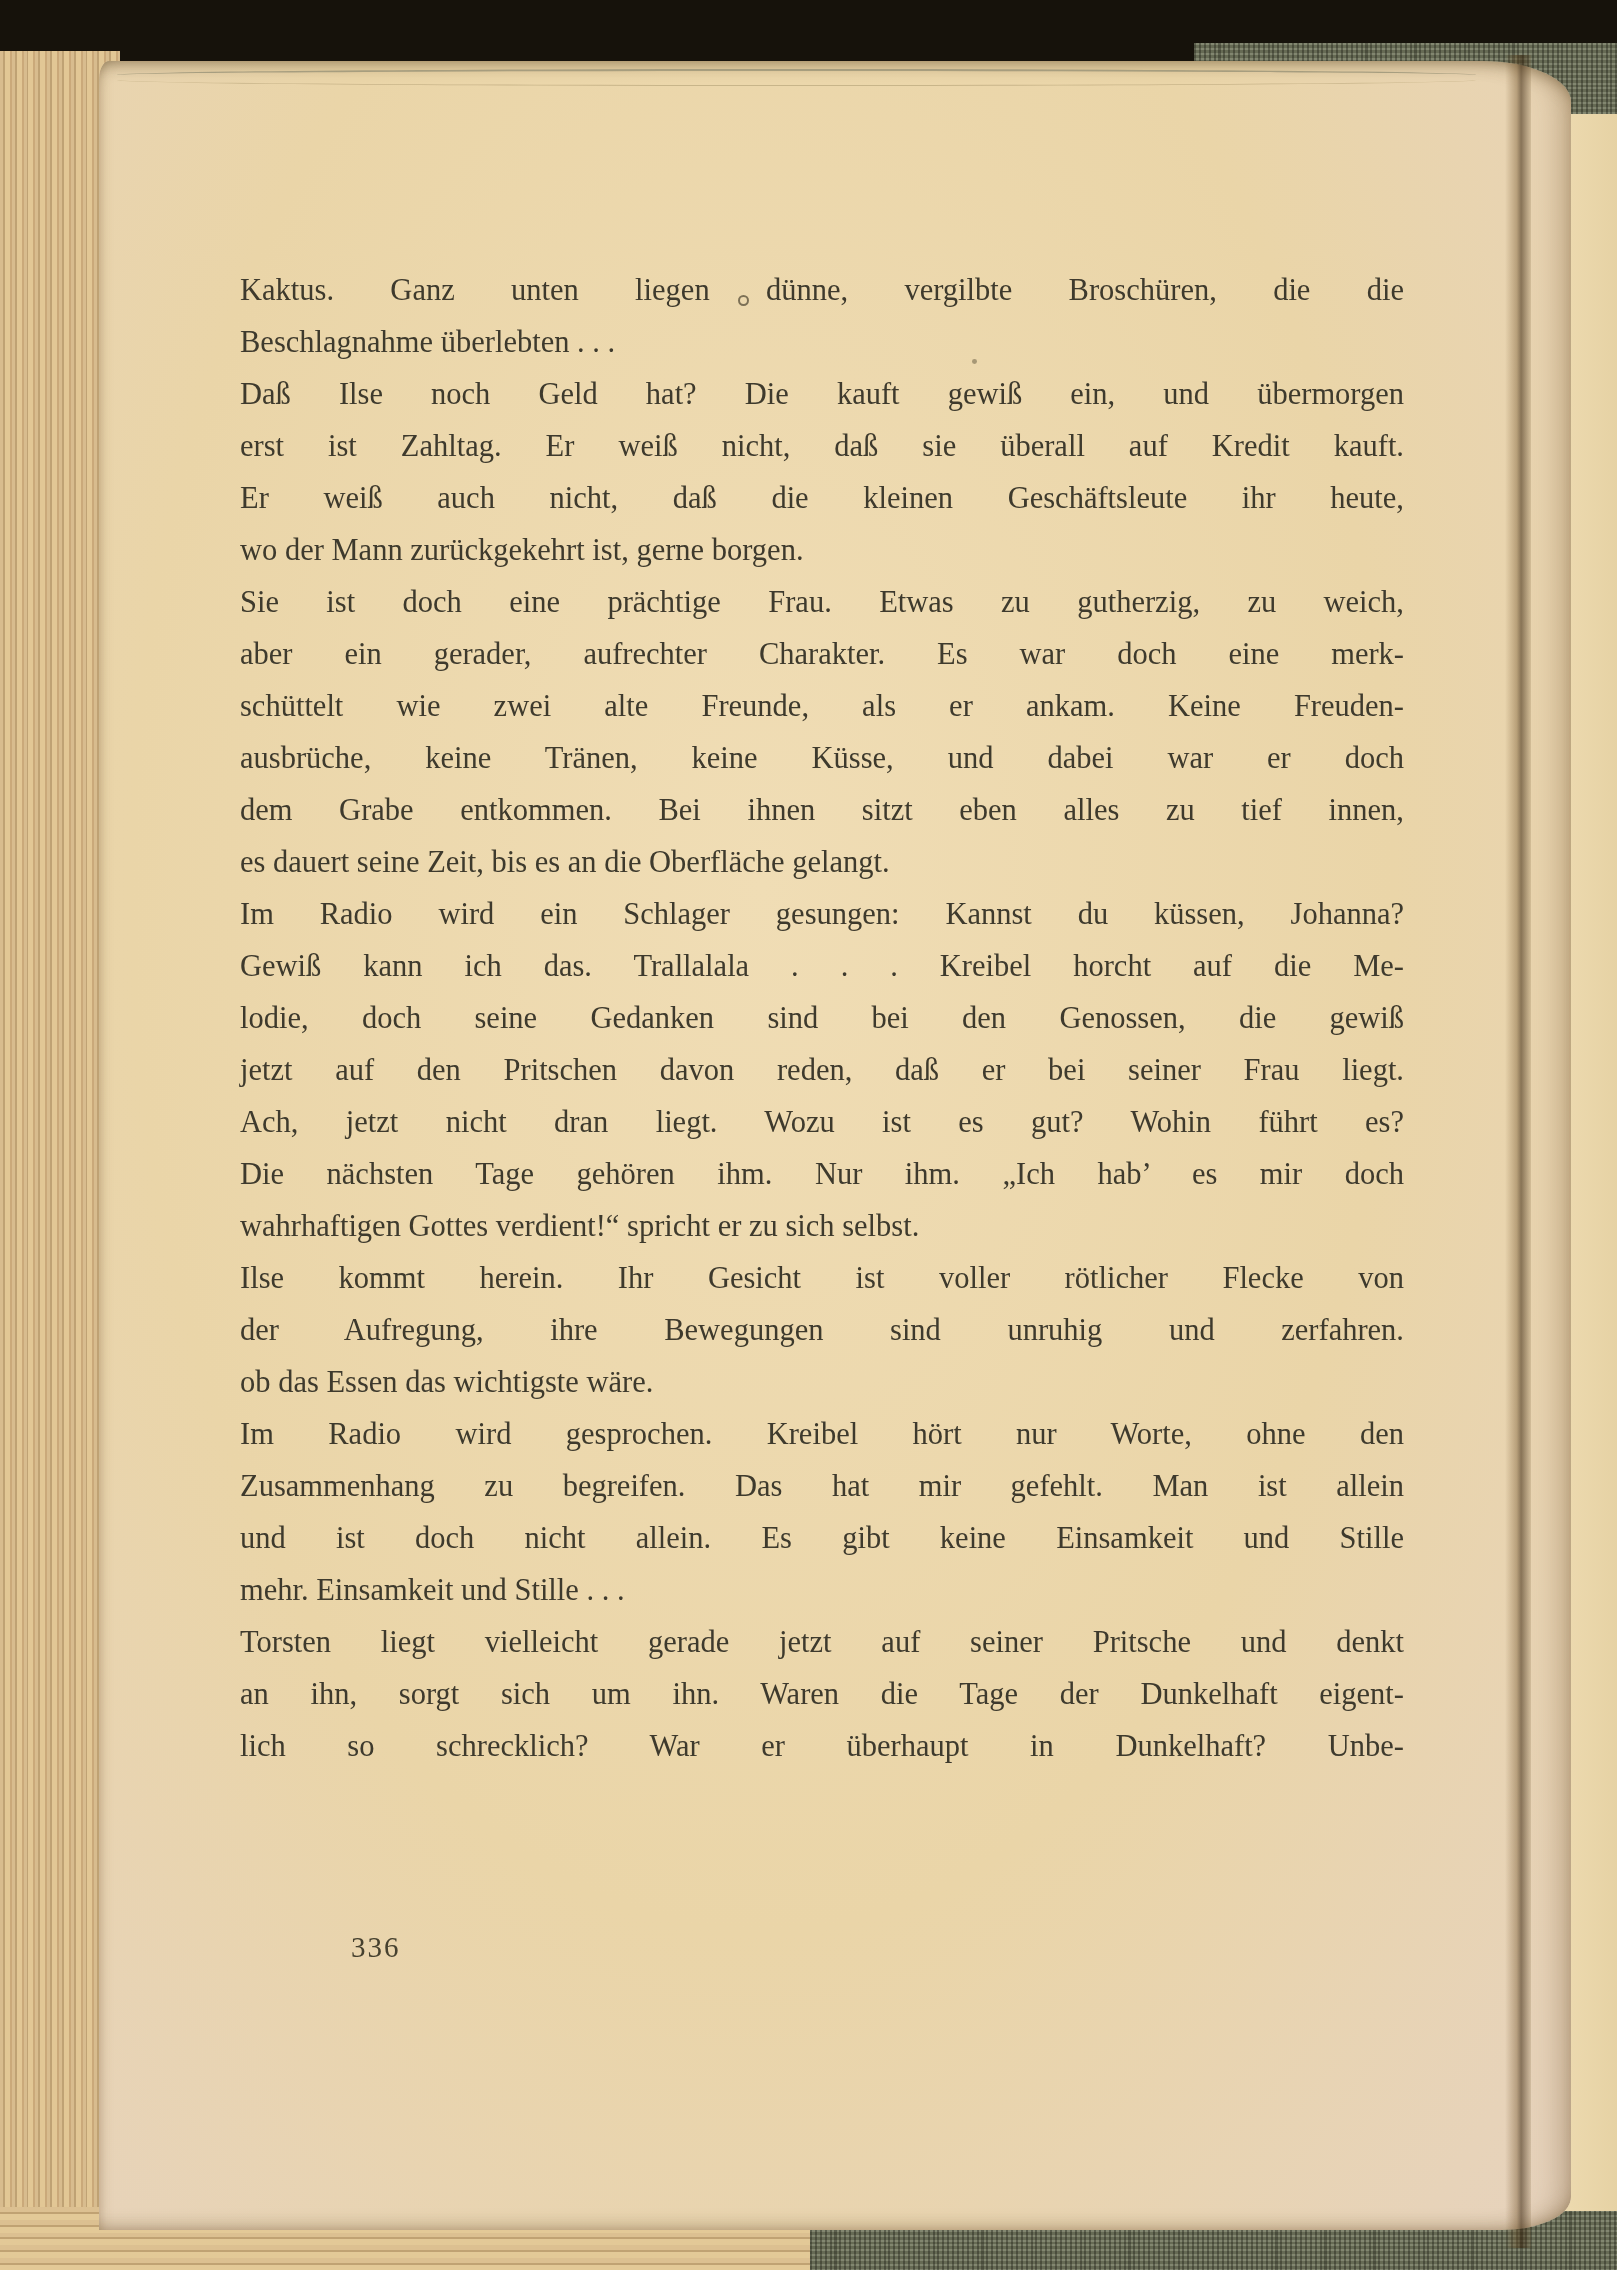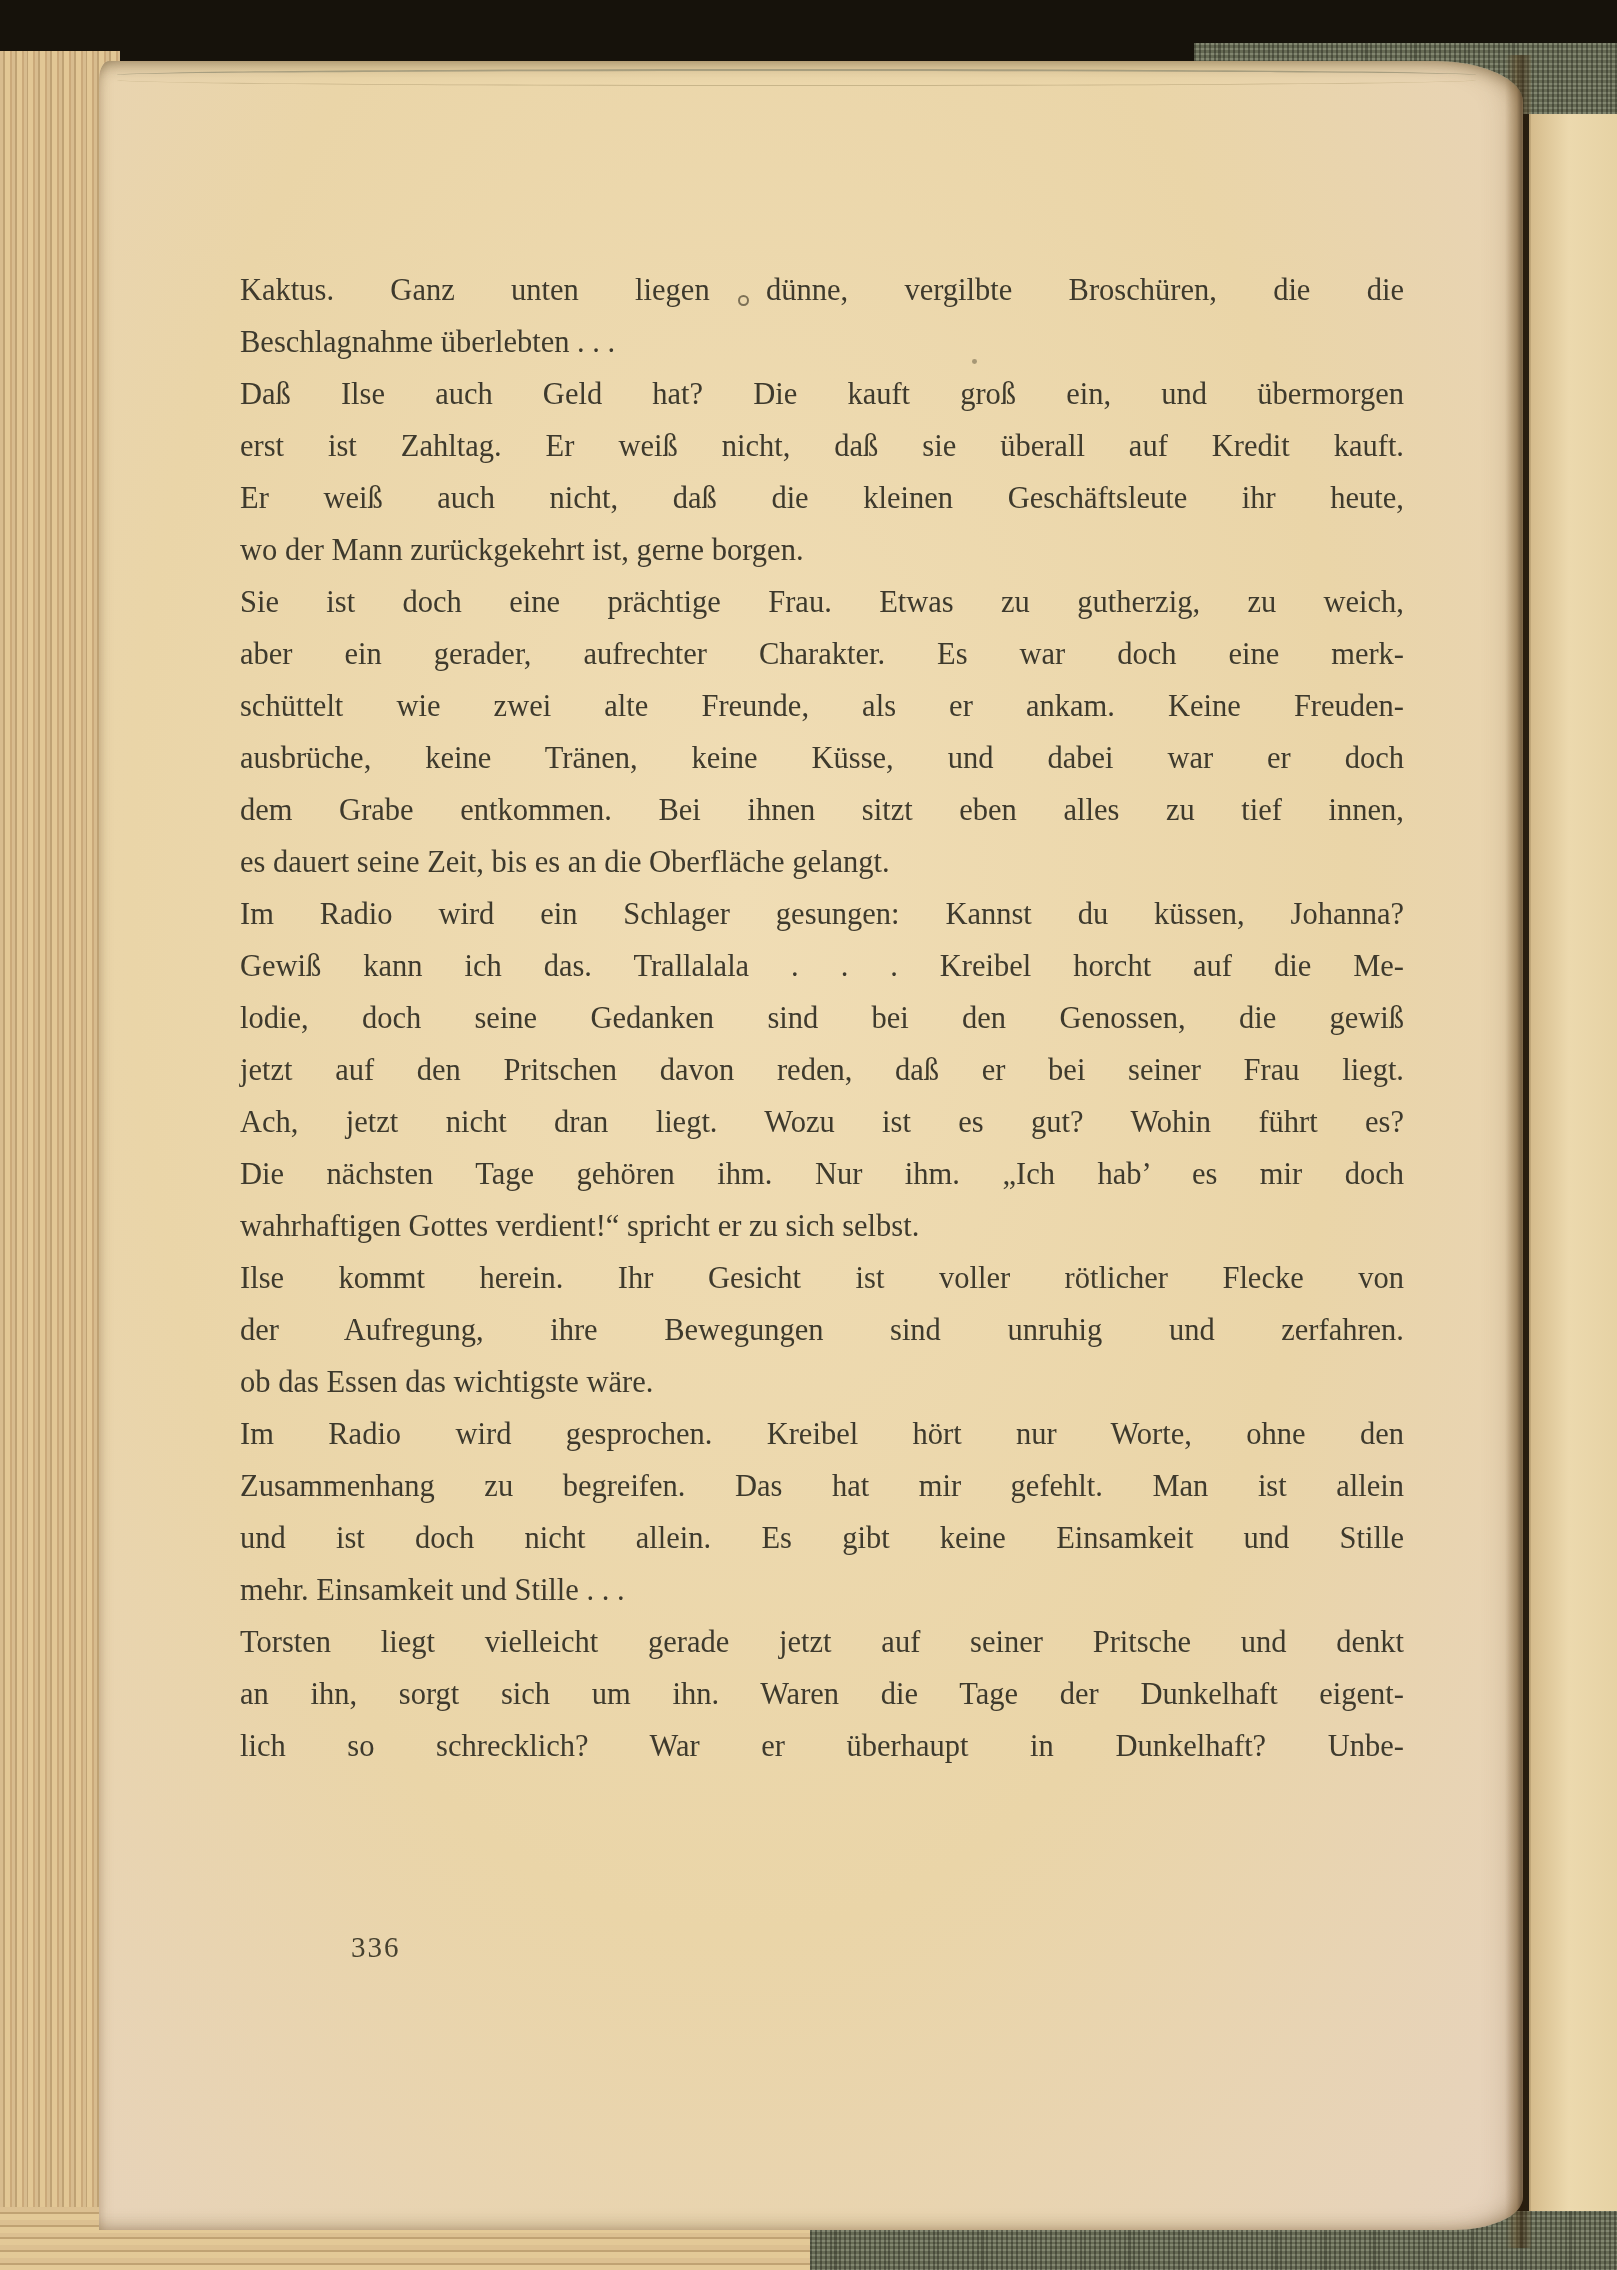--- a/index.html
+++ b/index.html
@@ -68,20 +68,21 @@
       radial-gradient(ellipse at 45% 38%, #f0ddb5 0%, #ead5a8 55%, #decded 200%),
       #e9d4a6;
     background-color:#e9d4a6;
     border-top-left-radius:9.9px 17.7px;
     border-top-right-radius:89px 41px;
     border-bottom-right-radius:69px 33px;
     box-shadow:inset 0 13.8px 15.8px -11.8px rgba(90,70,35,.55),
                inset -25.6px 0 33px -19.7px rgba(110,80,40,.45),
                inset 9.9px 0 13.8px -9.9px rgba(120,90,50,.35),
                inset 0 -13.8px 17.7px -13.8px rgba(110,85,45,.5);
+    padding-left:48px;
   }
   
   .top-edge-lines{
     position:absolute;left:17.7px;top:7.9px;width:1359px;height:13.8px;
     border-top:2px solid #9a9478;
     border-bottom:1px solid #c0ad82;
     border-radius:50% / 5.9px;
     opacity:.8;
   }
   .text-block{
@@ -114,21 +115,21 @@
   <div class="next-page"></div>
   <div class="cloth cloth-top"></div>
   <div class="cloth cloth-bottom"></div>
   <div class="gutter"></div>
 
   <div class="page">
     <div class="top-edge-lines"></div>
     <div class="text-block" id="text-block">
         <div class="line just">Kaktus. Ganz unten liegen dünne, vergilbte Broschüren, die die</div>
         <div class="line">Beschlagnahme überlebten . . .</div>
-        <div class="line just">Daß Ilse auch Geld hat? Die kauft groß ein, und übermorgen</div>
+        <div class="line just">Daß Ilse noch Geld hat? Die kauft gewiß ein, und übermorgen</div>
         <div class="line just">erst ist Zahltag. Er weiß nicht, daß sie überall auf Kredit kauft.</div>
         <div class="line just">Er weiß auch nicht, daß die kleinen Geschäftsleute ihr heute,</div>
         <div class="line">wo der Mann zurückgekehrt ist, gerne borgen.</div>
         <div class="line just">Sie ist doch eine prächtige Frau. Etwas zu gutherzig, zu weich,</div>
         <div class="line just">aber ein gerader, aufrechter Charakter. Es war doch eine merk-</div>
         <div class="line just">schüttelt wie zwei alte Freunde, als er ankam. Keine Freuden-</div>
         <div class="line just">ausbrüche, keine Tränen, keine Küsse, und dabei war er doch</div>
         <div class="line just">dem Grabe entkommen. Bei ihnen sitzt eben alles zu tief innen,</div>
         <div class="line">es dauert seine Zeit, bis es an die Oberfläche gelangt.</div>
         <div class="line just">Im Radio wird ein Schlager gesungen: Kannst du küssen, Johanna?</div>

